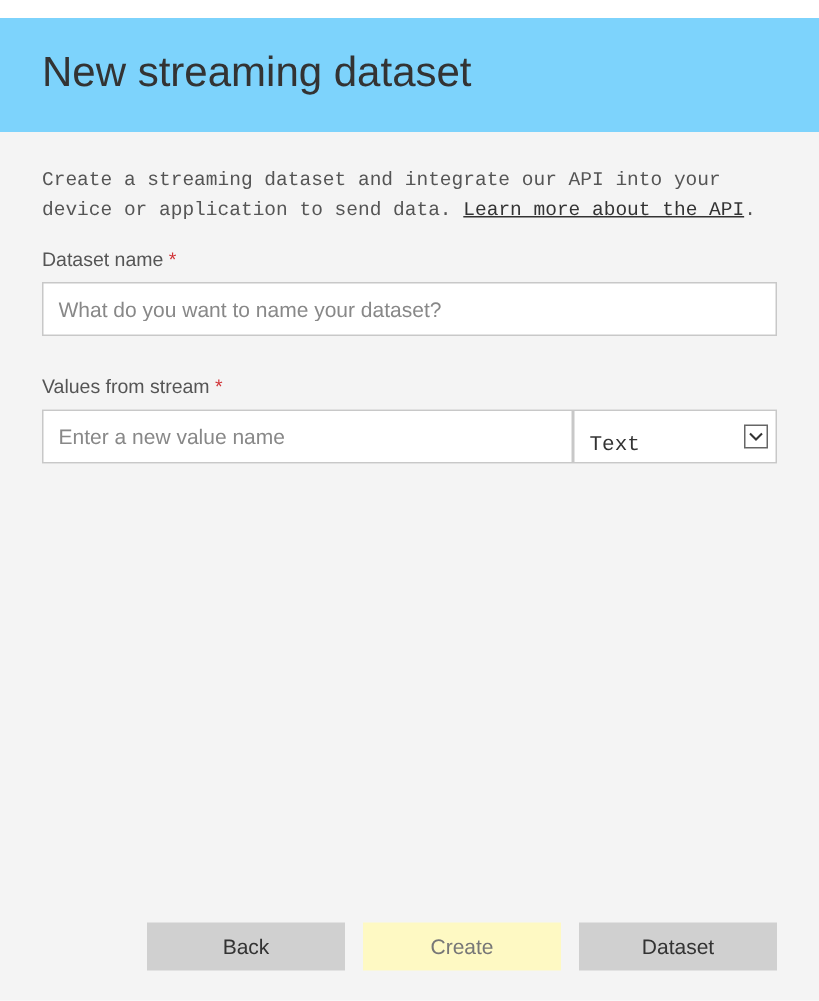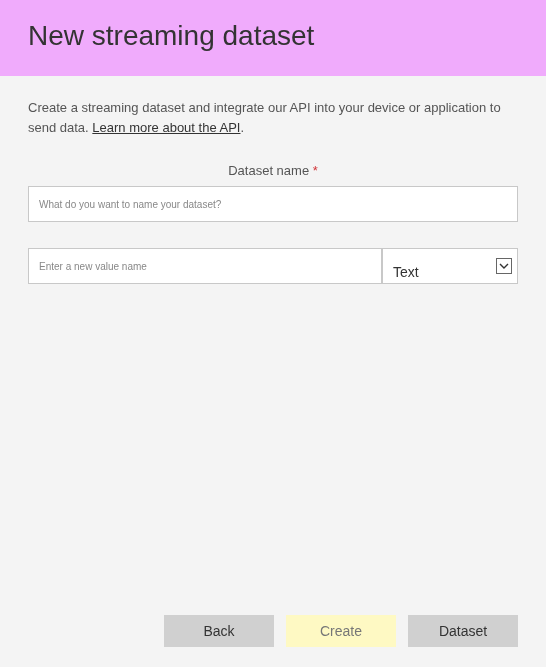--- a/index.html
+++ b/index.html
@@ -6,64 +6,65 @@
     body {
       font-family: "Segoe UI", "Segoe UI Light", Arial, sans-serif;
       background: #fff;
       width: 546px;
       height: 667px;
       display: flex;
       flex-direction: column;
     }
     .header {
       padding: 20px 28px 24px 28px;
-      background: #f0abfc;
+      background: #7dd3fc;
+      margin-top: 12px;
     }
     .header h1 {
       font-size: 28px;
       font-weight: 300;
       color: #333;
     }
     .content {
       flex: 1;
       background: #f4f4f4;
       padding: 22px 28px 20px 28px;
       display: flex;
       flex-direction: column;
     }
     .intro {
       font-size: 13px;
       color: #555;
       line-height: 1.5;
-      margin-bottom: 26px;
+      margin-bottom: 16px;
+      font-family: Liberation Mono, monospace;
     }
     .intro a {
       color: #333;
       text-decoration: underline;
     }
     .field-group {
       margin-bottom: 26px;
     }
     .field-label {
       font-size: 13px;
       color: #555;
       margin-bottom: 8px;
       display: block;
-      text-align: center;
     }
     .required {
       color: #d13438;
     }
     .text-input {
       width: 100%;
       height: 36px;
       border: 1px solid #c8c8c8;
       background: #fff;
       padding: 0 10px;
-      font-size: 10px;
+      font-size: 14px;
       color: #0c4a6e;
       font-family: inherit;
     }
     .text-input::placeholder {
       color: #888;
     }
     .values-row {
       display: flex;
     }
     .value-name-input {
@@ -74,21 +75,21 @@
       width: 136px;
     }
     .select-input {
       width: 100%;
       height: 36px;
       border: 1px solid #c8c8c8;
       background: #fff;
       padding: 12px 28px 0 10px;
       font-size: 14px;
       color: #333;
-      font-family: Liberation Sans, sans-serif;
+      font-family: Liberation Mono, monospace;
       appearance: none;
       -webkit-appearance: none;
     }
     .select-caret {
       position: absolute;
       right: 6px;
       top: 50%;
       transform: translateY(-50%);
       width: 16px;
       height: 16px;
@@ -129,21 +130,21 @@
       color: #333;
     }
     .spacer { flex: 1; }
     .footer {
       display: flex;
       justify-content: flex-end;
       gap: 12px;
       padding-top: 10px;
     }
     .btn {
-      width: 110px;
+      width: 132px;
       height: 32px;
       border: none;
       font-size: 14px;
       font-family: inherit;
       cursor: pointer;
       color: #333;
     }
     .btn-primary { background: #d0d0d0; }
     .btn-secondary { background: #fef9c3; color: #777; }
   </style>
@@ -161,20 +162,23 @@
   </p>
 
   <div class="field-group">
     <label class="field-label">
       <span>Dataset name </span><span class="required">*</span>
     </label>
     <input type="text" class="text-input" placeholder="What do you want to name your dataset?" style="">
   </div>
 
   <div class="field-group">
+    <label class="field-label">
+      <span>Values from stream </span><span class="required">*</span>
+    </label>
     <div class="values-row">
       <input type="text" class="text-input value-name-input" placeholder="Enter a new value name" style="">
       <div class="select-wrap">
         <select class="select-input">
           <option>Text</option>
         </select>
         <span class="select-caret">
           <svg width="10" height="6" viewBox="0 0 10 6">
               <path d="M1 1 L5 5 L9 1" fill="none" stroke="#333" stroke-width="1.4"></path>
             </svg>

